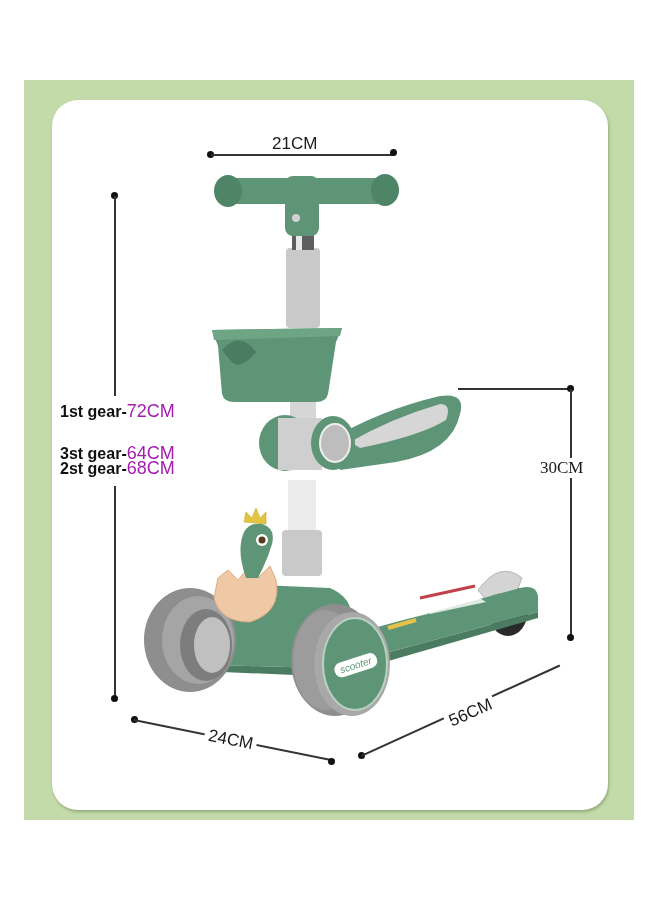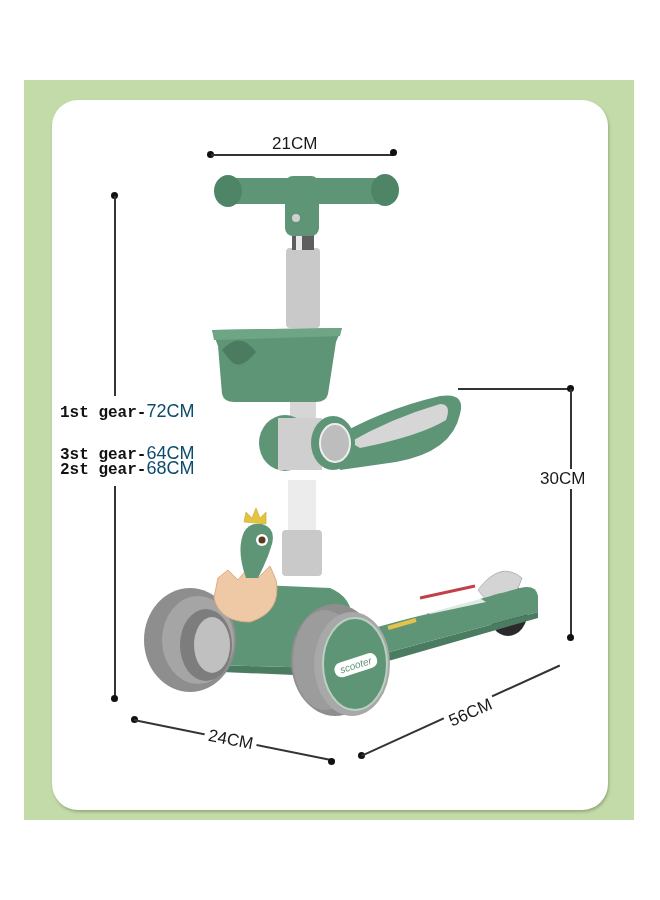--- a/index.html
+++ b/index.html
@@ -16,22 +16,22 @@
       background: #ffffff; border-radius: 26px;
       box-shadow: 1px 2px 3px rgba(90,110,70,0.45);
     }
     .dim-line { position: absolute; background: #333; }
     .dot { position: absolute; width: 7px; height: 7px; border-radius: 50%; background: #111; }
     .dim-label {
       position: absolute; font-family: "Liberation Sans", sans-serif; font-size: 17px; color: #1a1a1a;
       white-space: nowrap; background: #fff; padding: 0 4px;
     }
     .gear-row { position: absolute; left: 60px; font-size: 16px; white-space: nowrap; }
-    .gear-name { font-family: Liberation Mono, monospace; font-weight: bold; color: #111; }
-    .gear-val { font-family: "Liberation Sans", sans-serif; font-size: 18px; color: #0c4a6e; }
+    .gear-name { font-family: Liberation Sans, sans-serif; font-weight: bold; color: #111; }
+    .gear-val { font-family: "Liberation Sans", sans-serif; font-size: 18px; color: #a21caf; }
     svg.scooter { position: absolute; left: 0; top: 0; }
   </style>
 </head>
 <body>
 
 <div class="frame"></div>
 <div class="card"></div>
 
 <svg class="scooter" width="660" height="900" viewBox="0 0 660 900">
 
@@ -134,21 +134,21 @@
 </div>
 <div class="gear-row" style="top:443px;">
   <span class="gear-name">3st gear</span><span class="gear-name">-</span><span class="gear-val">64CM</span>
 </div>
 
 <div>
   <div class="dim-line" style="left:458px;top:388px;width:112px;height:1.5px;"></div>
   <div class="dot" style="left:567px;top:385px;"></div>
   <div class="dim-line" style="left:570px;top:389px;width:1.5px;height:248px;"></div>
   <div class="dot" style="left:567px;top:634px;"></div>
-  <div class="dim-label" style="left:536px;top:469px;">30CM</div>
+  <div class="dim-label" style="left:536px;top:458px;font-family:Liberation Serif, serif;">30CM</div>
 </div>
 
 <div>
   <div class="dot" style="left:131px;top:716px;"></div>
   <div class="dim-line" style="left:134px;top:719px;width:205px;height:1.5px;transform-origin:0 0;transform:rotate(11.5deg);"></div>
   <div class="dot" style="left:328px;top:758px;"></div>
   <div class="dim-label" style="left:204px;top:730px;transform:rotate(11deg);">24CM</div>
 </div>
 
 <div>

